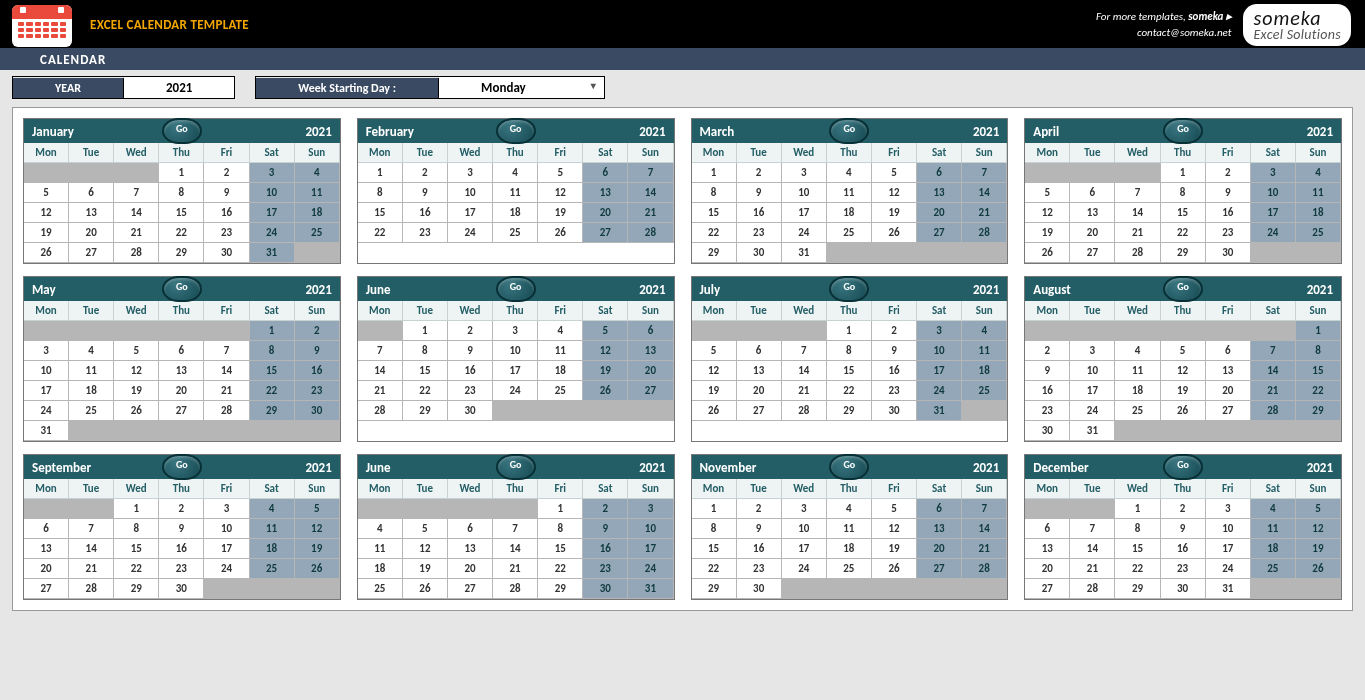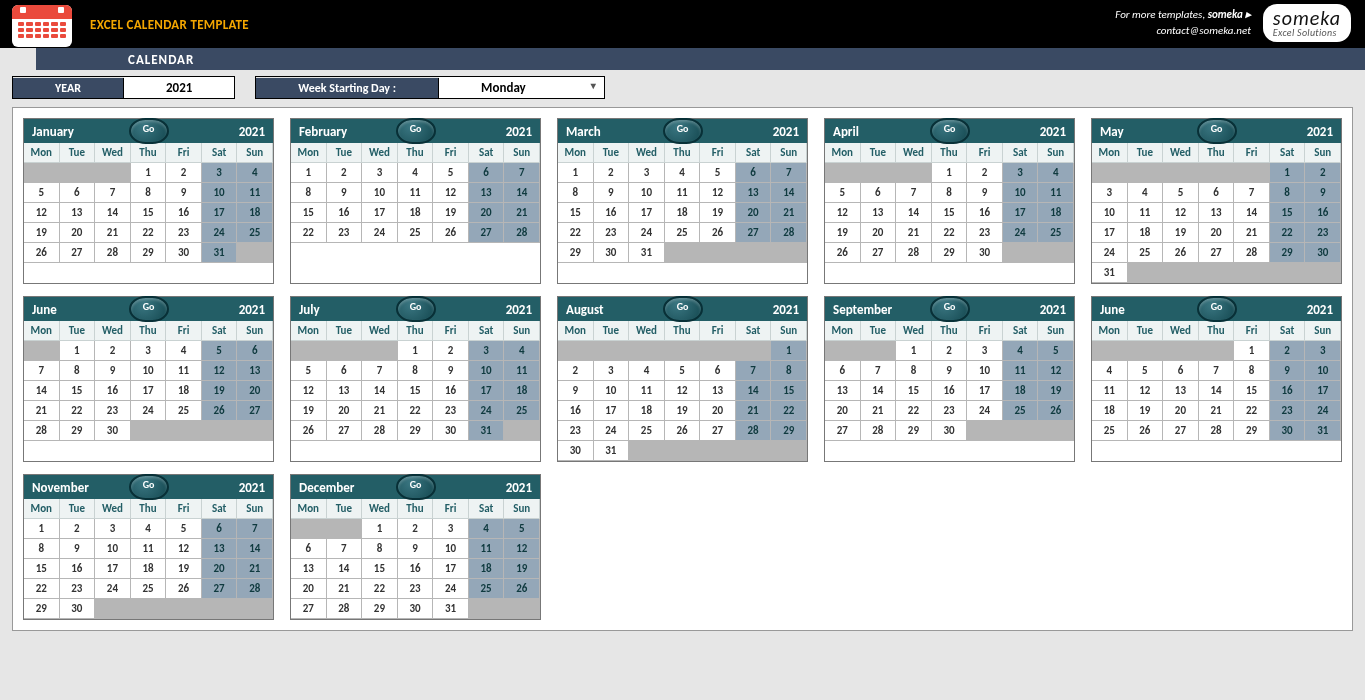--- a/index.html
+++ b/index.html
@@ -32,45 +32,45 @@
   .cal-icon-body span{height:4px;background:#ea4a3c;border-radius:1px}
   .top-titles { margin-left: 18px; }
   .top-titles .t1 { color:#f3a600; font-size:13px; font-weight:bold; letter-spacing:0.3px; }
   .top-right { position:absolute; right:14px; top:4px; text-align:right; color:#fff; font-style:italic; font-size:11px; display:flex; align-items:center; }
   .top-right-txt { margin-right:12px; line-height:16px;}
   .top-right-txt .bold{font-weight:bold; font-style:italic;}
   .logo {
     background:#fff;border-radius:14px;padding:4px 10px;text-align:left;line-height:1;
   }
   .logo .l1{font-size:20px;font-weight:300;letter-spacing:1px;color:#111}
-  .logo .l2{font-size:10px;color:#555;letter-spacing:0.3px}
+  .logo .l2{font-size:14px;color:#555;letter-spacing:0.3px}
   .subbar{
     background:#3a4a63; color:#fff; height:22px; display:flex;align-items:center;
-    padding-left:92px; font-size:13px; font-weight:bold; letter-spacing:1px;margin-left:36px;
+    padding-left:40px; font-size:13px; font-weight:bold; letter-spacing:1px;
   }
   .controls{
     background:#e6e6e6; padding:6px 12px; display:flex; gap:20px; align-items:center;
   }
   .ctrl-group{display:flex;align-items:center;border:1px solid #000}
   .ctrl-label{
     background:#3a4a63;color:#fff;font-weight:bold;padding:3px 42px;font-size:12px;
     border-right:1px solid #000;
   }
   .ctrl-value{
     background:#fff;padding:3px 42px;font-weight:bold;font-size:13px;
   }
   .ctrl-value.sel{position:relative;padding-right:78px}
   .ctrl-value.sel:after{
     content:"▾";position:absolute;right:8px;top:2px;color:#555;font-size:10px;
   }
   .canvas{
     margin:2px 12px 10px; background:#fff; border:1px solid #999; padding:10px;
   }
   .grid{
-    display:grid; grid-template-columns:repeat(5,1fr); gap:12px 16px;
+    display:grid; grid-template-columns:repeat(4,1fr); gap:12px 16px;
   }
   .month{
     border:1px solid #777;
   }
   .m-head{
     background:#235e66;color:#fff;display:flex;align-items:center;
     padding:4px 8px; font-weight:bold; font-size:13px; position:relative; height:24px;
   }
   .m-head .yr{margin-left:auto}
   .go-btn{

